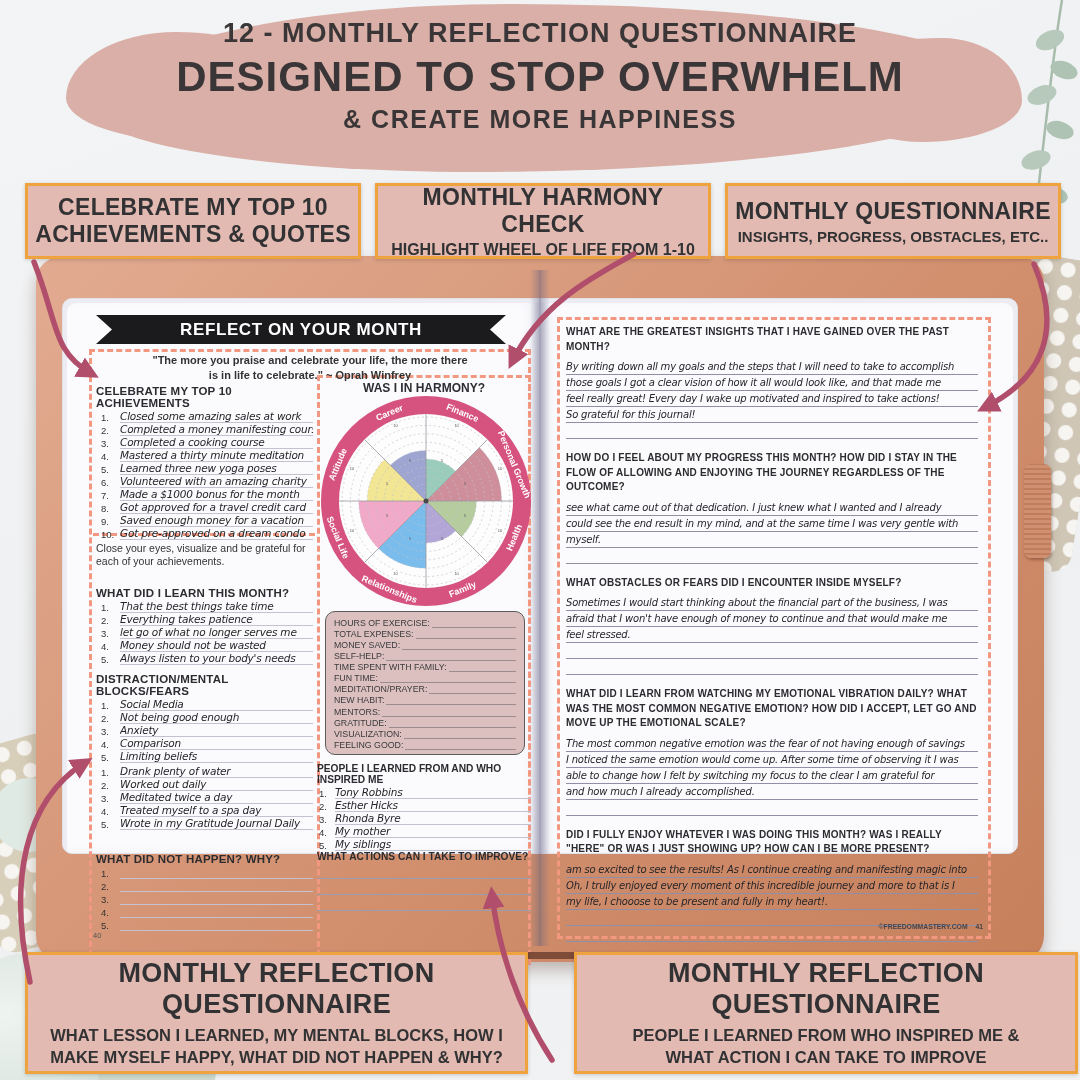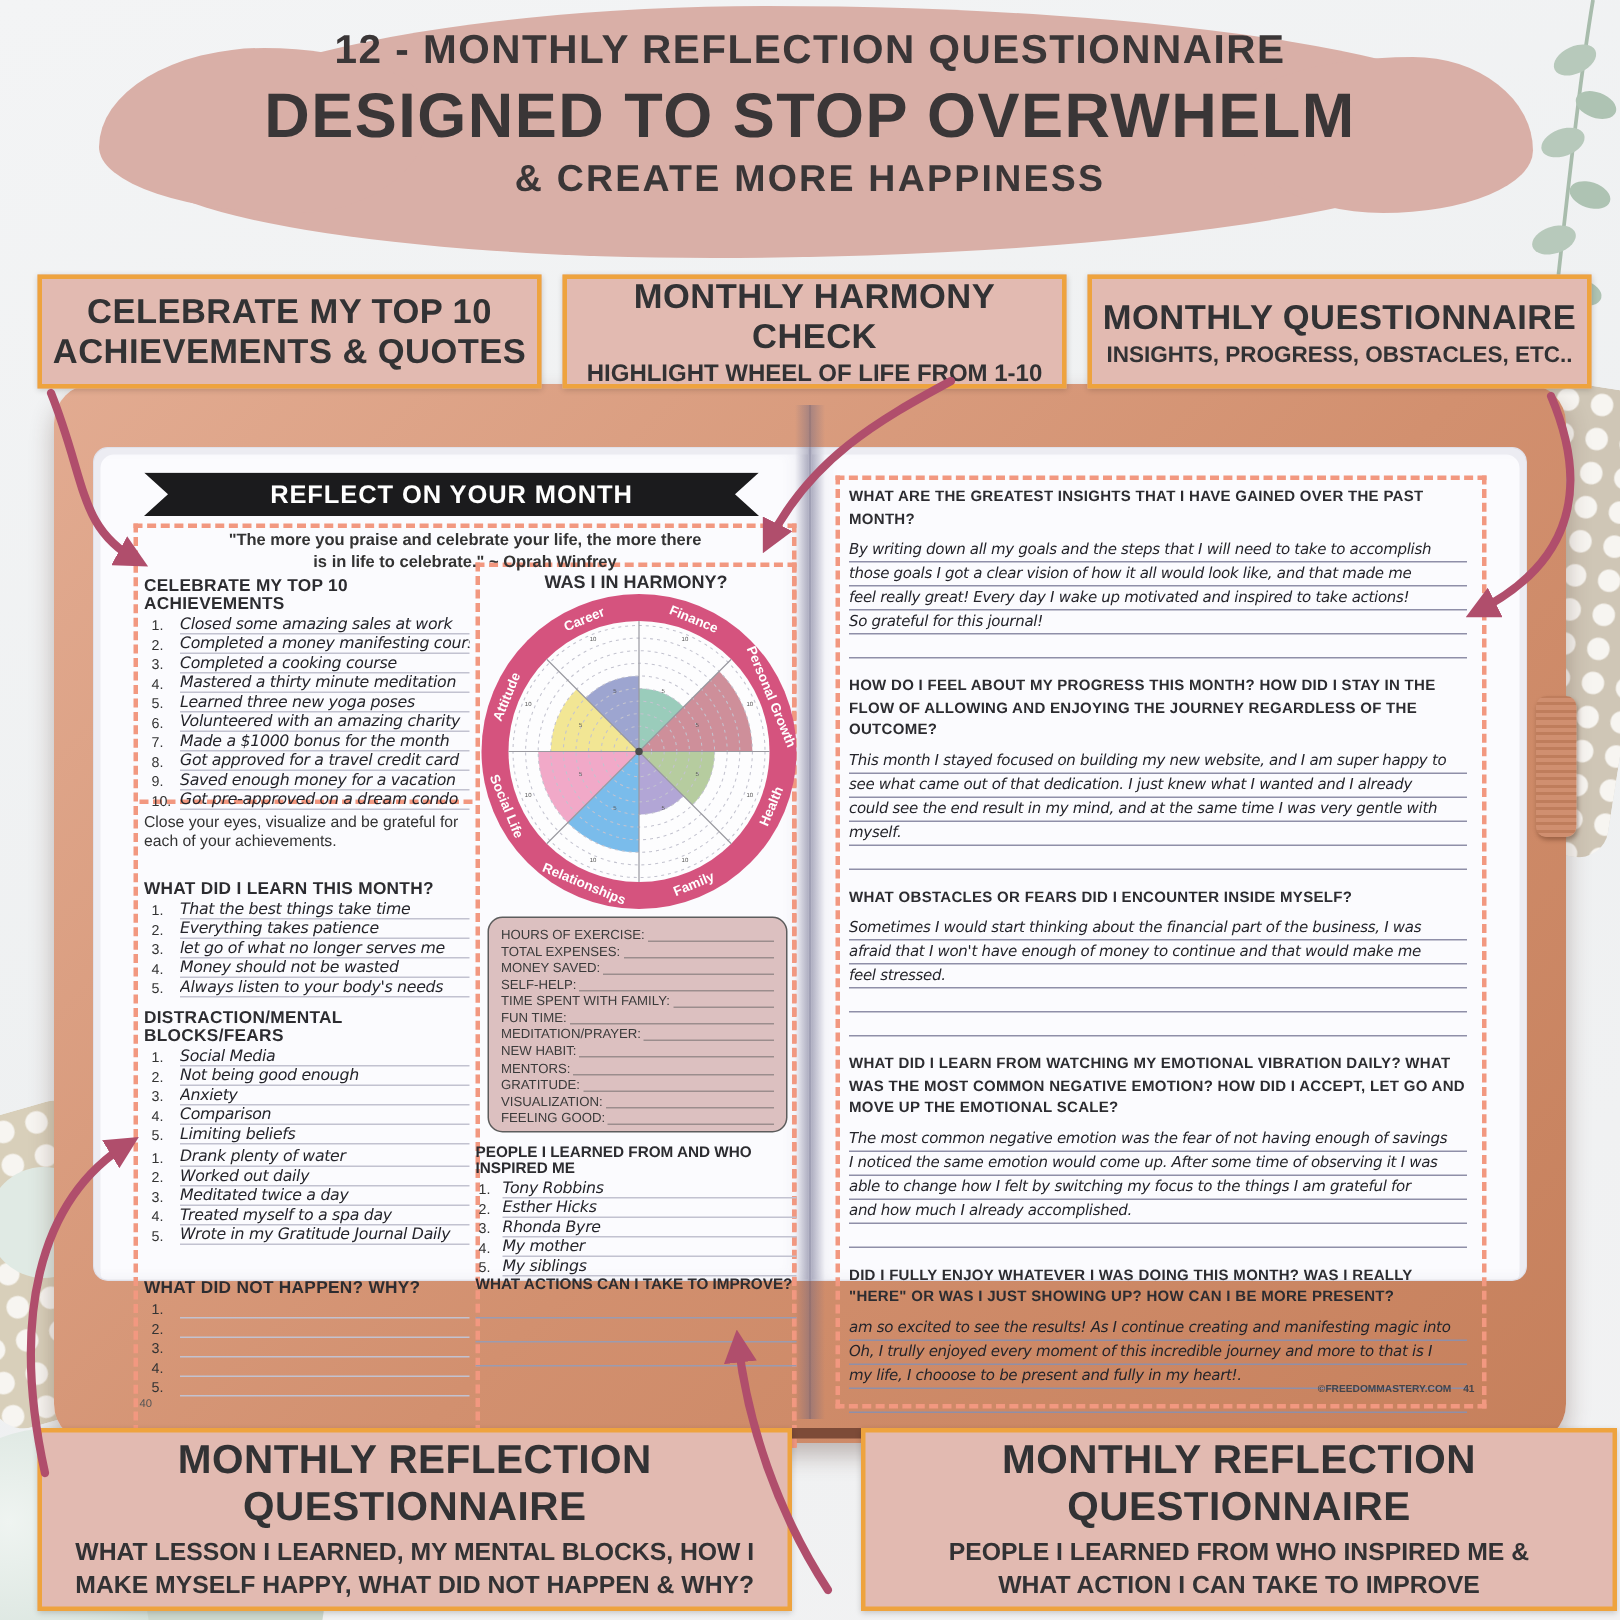--- a/index.html
+++ b/index.html
@@ -457,21 +457,20 @@
               <div class="aline hw">By writing down all my goals and the steps that I will need to take to accomplish</div>
               <div class="aline hw">those goals I got a clear vision of how it all would look like, and that made me</div>
               <div class="aline hw">feel really great! Every day I wake up motivated and inspired to take actions!</div>
               <div class="aline hw">So grateful for this journal!</div>
               <div class="aline"></div>
             </div>
           </div>
           <div class="qa">
             <div class="q">HOW DO I FEEL ABOUT MY PROGRESS THIS MONTH? HOW DID I STAY IN THE FLOW OF ALLOWING AND ENJOYING THE JOURNEY REGARDLESS OF THE OUTCOME?</div>
             <div class="alines">
-              <div class="aline hw">This month I stayed focused on building my new website, and I am super happy to</div>
               <div class="aline hw">see what came out of that dedication. I just knew what I wanted and I already</div>
               <div class="aline hw">could see the end result in my mind, and at the same time I was very gentle with</div>
               <div class="aline hw">myself.</div>
               <div class="aline"></div>
             </div>
           </div>
           <div class="qa">
             <div class="q">WHAT OBSTACLES OR FEARS DID I ENCOUNTER INSIDE MYSELF?</div>
             <div class="alines">
               <div class="aline hw">Sometimes I would start thinking about the financial part of the business, I was</div>
@@ -479,21 +478,21 @@
               <div class="aline hw">feel stressed.</div>
               <div class="aline"></div>
               <div class="aline"></div>
             </div>
           </div>
           <div class="qa">
             <div class="q">WHAT DID I LEARN FROM WATCHING MY EMOTIONAL VIBRATION DAILY? WHAT WAS THE MOST COMMON NEGATIVE EMOTION? HOW DID I ACCEPT, LET GO AND MOVE UP THE EMOTIONAL SCALE?</div>
             <div class="alines">
               <div class="aline hw">The most common negative emotion was the fear of not having enough of savings</div>
               <div class="aline hw">I noticed the same emotion would come up. After some time of observing it I was</div>
-              <div class="aline hw">able to change how I felt by switching my focus to the things I am grateful for</div>
+              <div class="aline hw">able to change how I felt by switching my focus to the clear I am grateful for</div>
               <div class="aline hw">and how much I already accomplished.</div>
               <div class="aline"></div>
             </div>
           </div>
           <div class="qa">
             <div class="q">DID I FULLY ENJOY WHATEVER I WAS DOING THIS MONTH? WAS I REALLY "HERE" OR WAS I JUST SHOWING UP? HOW CAN I BE MORE PRESENT?</div>
             <div class="alines">
               <div class="aline hw">am so excited to see the results! As I continue creating and manifesting magic into</div>
               <div class="aline hw">Oh, I trully enjoyed every moment of this incredible journey and more to that is I</div>
               <div class="aline hw">my life, I chooose to be present and fully in my heart!.</div>

